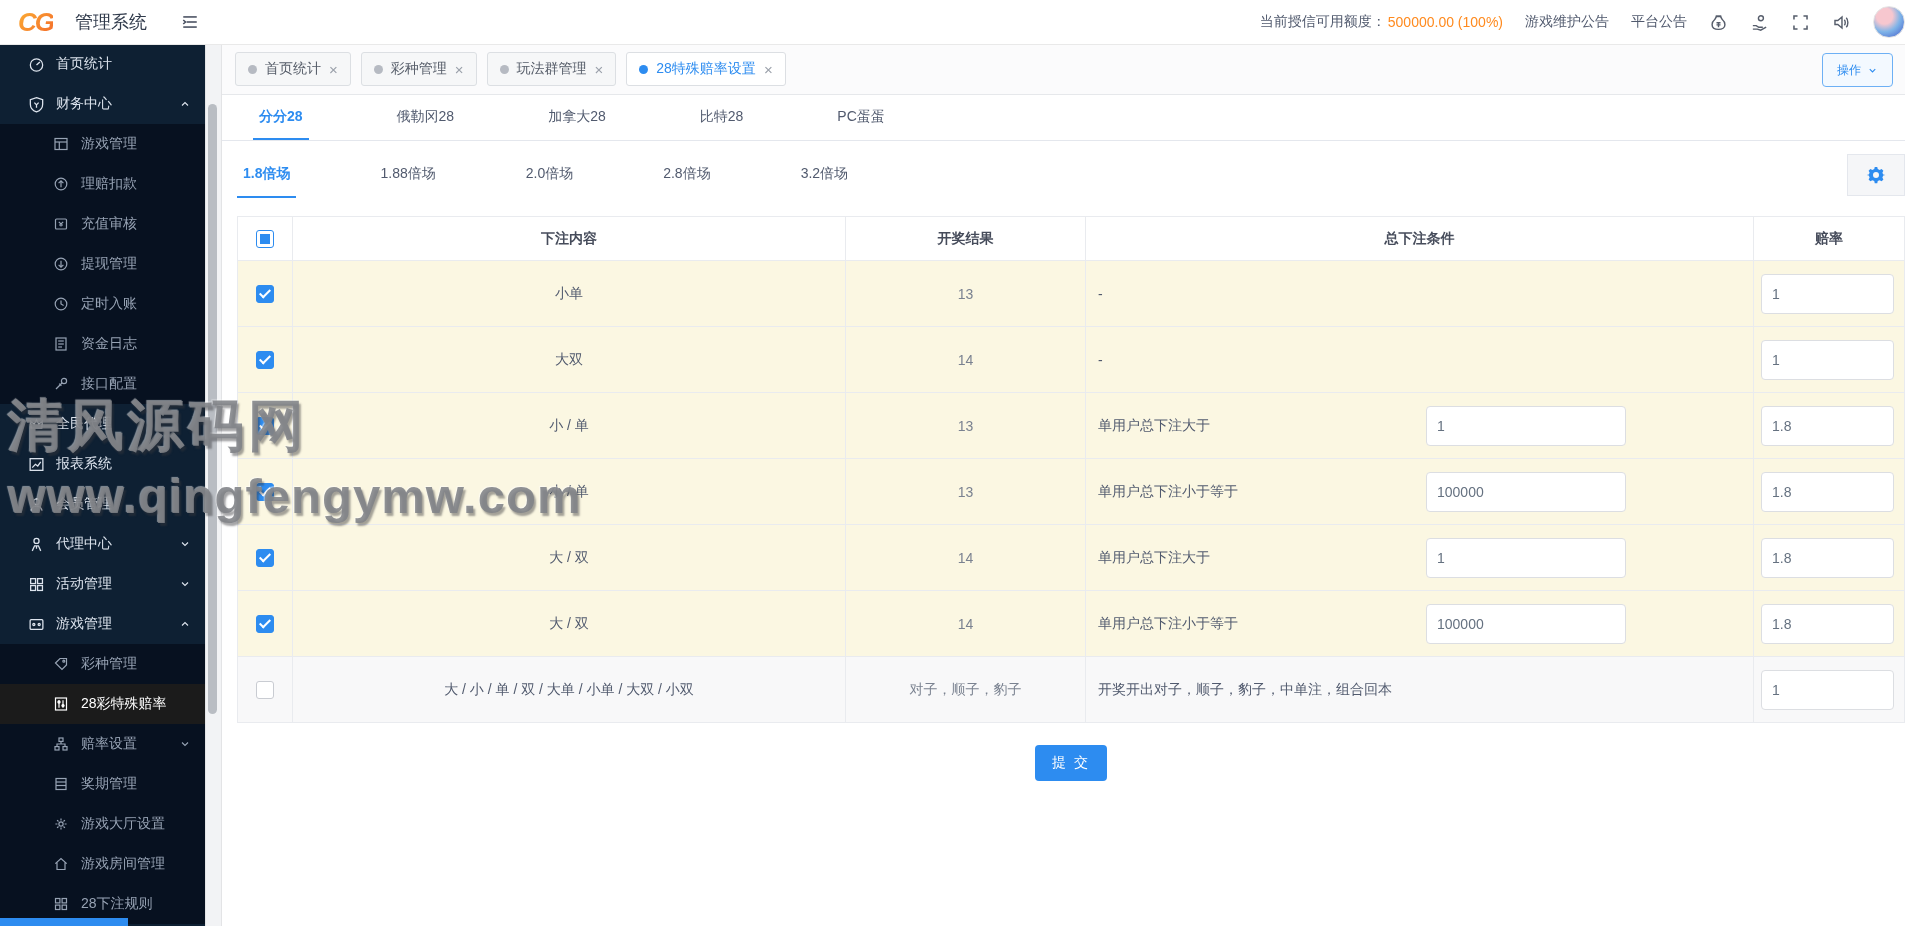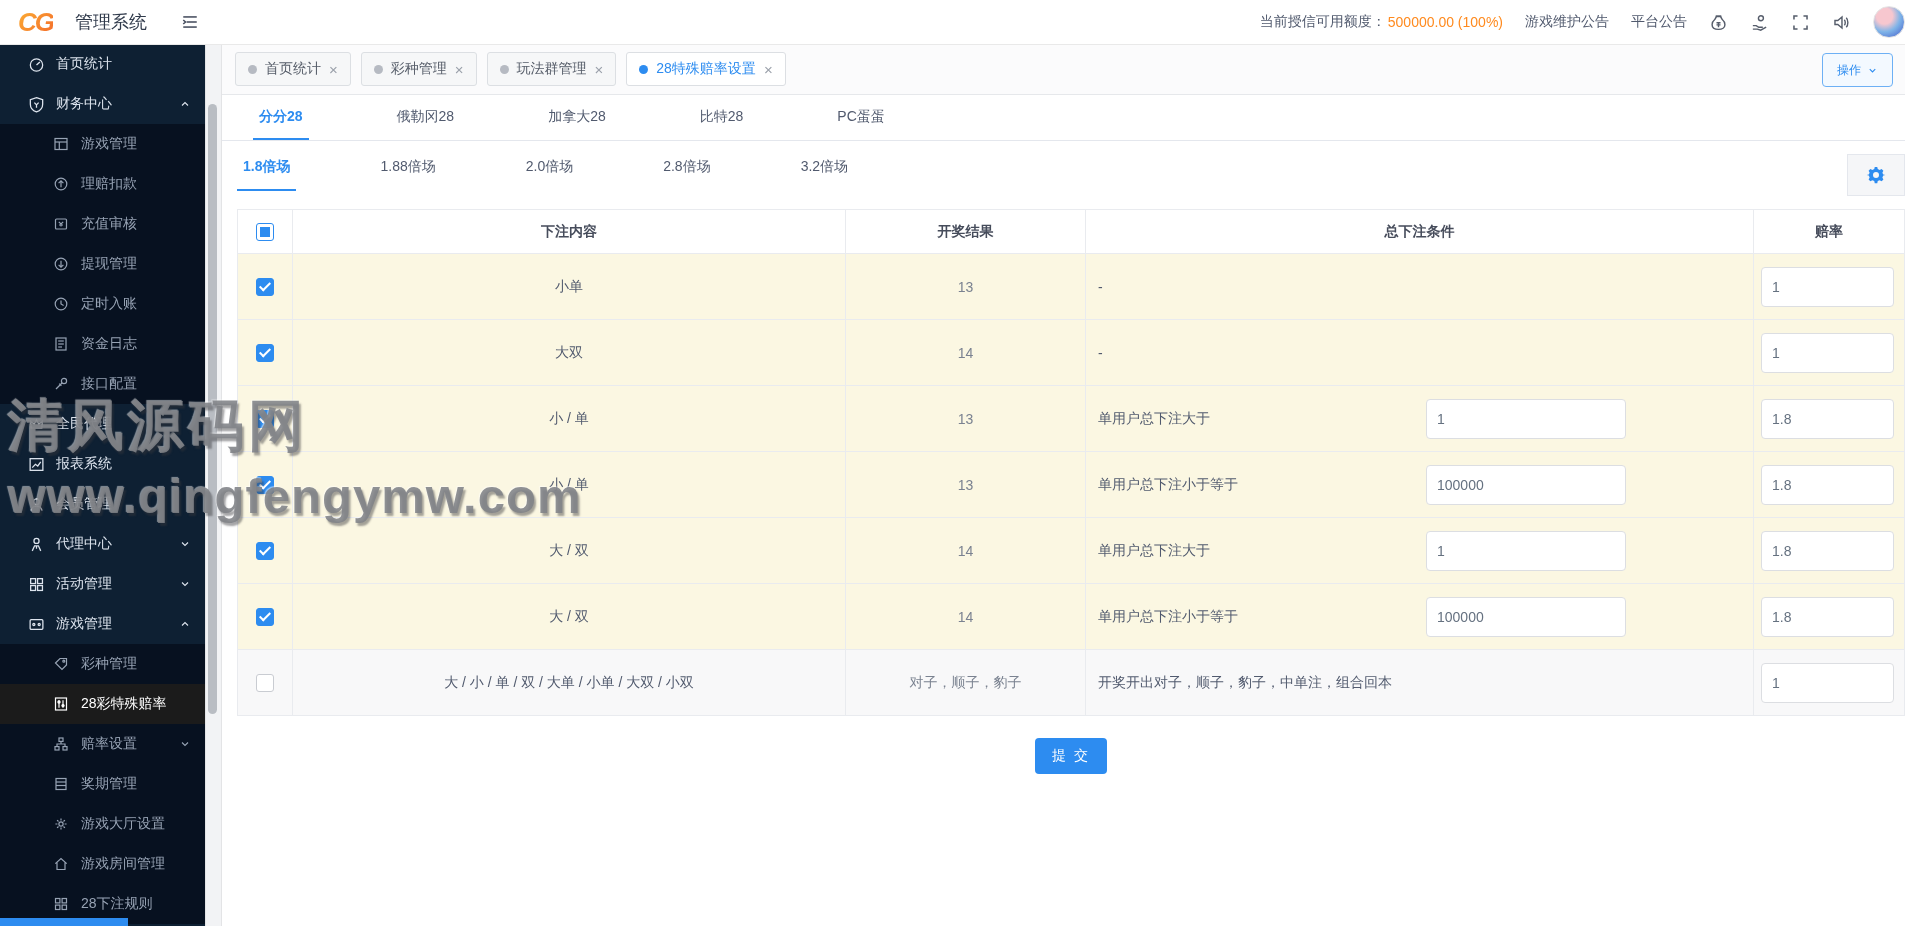--- a/index.html
+++ b/index.html
@@ -60,21 +60,21 @@
   
   .game-tabs{padding:13px 0 0 32px;border-bottom:1px solid #e4e7ed;display:flex;}
   .gtab{font-size:14px;color:#515a6e;padding:0 6px 12px 6px;margin-right:82px;cursor:pointer;
     border-bottom:2px solid transparent;}
   .gtab[data-state="active"]{color:#2d8cf0;border-bottom-color:#2d8cf0;font-weight:bold;}
 
   
   .mult-row{position:relative;}
   .mult-tabs{padding:17px 0 0 16px;display:flex;}
   .mtab{font-size:14px;color:#515a6e;padding:0 6px 13px 6px;margin-right:78px;cursor:pointer;
-    border-bottom:2px solid transparent;}
+    border-bottom:2px solid transparent;margin-top:7px;}
   .mtab[data-state="active"]{color:#2d8cf0;border-bottom-color:#2d8cf0;font-weight:bold;}
   .gear-box{position:absolute;right:0;top:13px;width:56px;height:40px;background:#f5f6f8;
     border:1px solid #e4e7ed;display:flex;align-items:center;justify-content:center;cursor:pointer;color:#2d8cf0;}
 
   
   .table-wrap{margin:18px 0 0 16px;}
   table{border-collapse:collapse;width:100%;table-layout:fixed;}
   th,td{border:1px solid #e9ebef;font-size:14px;color:#515a6e;}
   th{height:41px;font-weight:600;color:#464c5b;background:#fff;text-align:center;}
   td{height:63px;}

